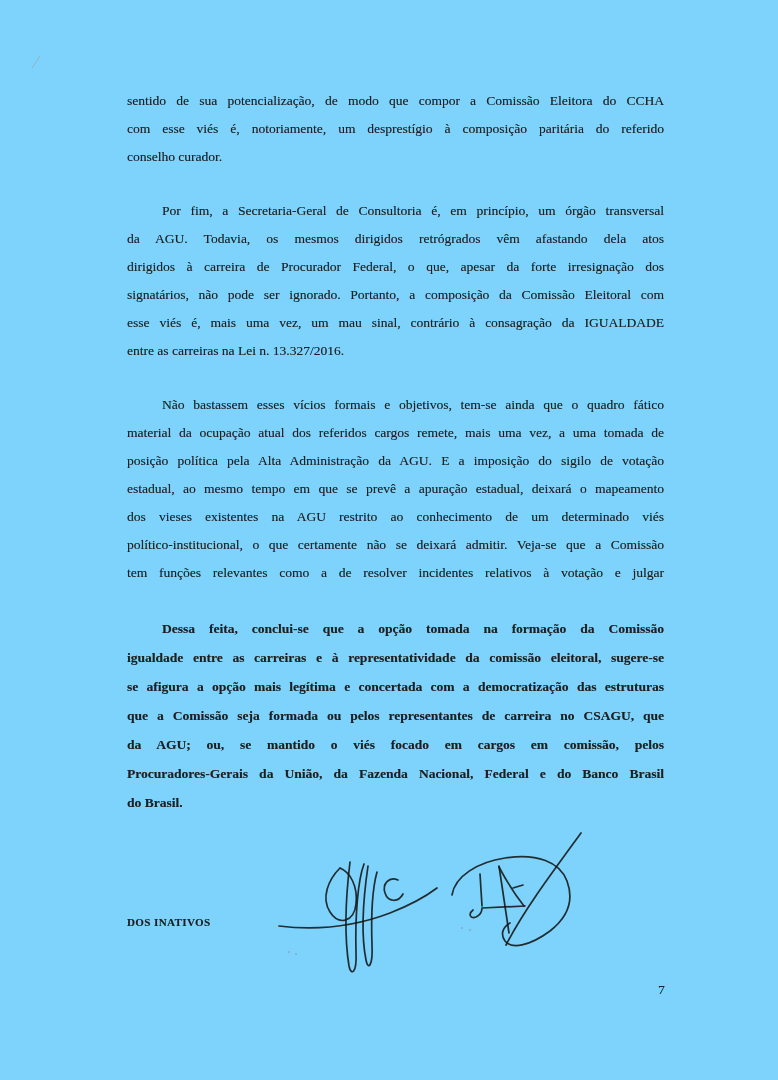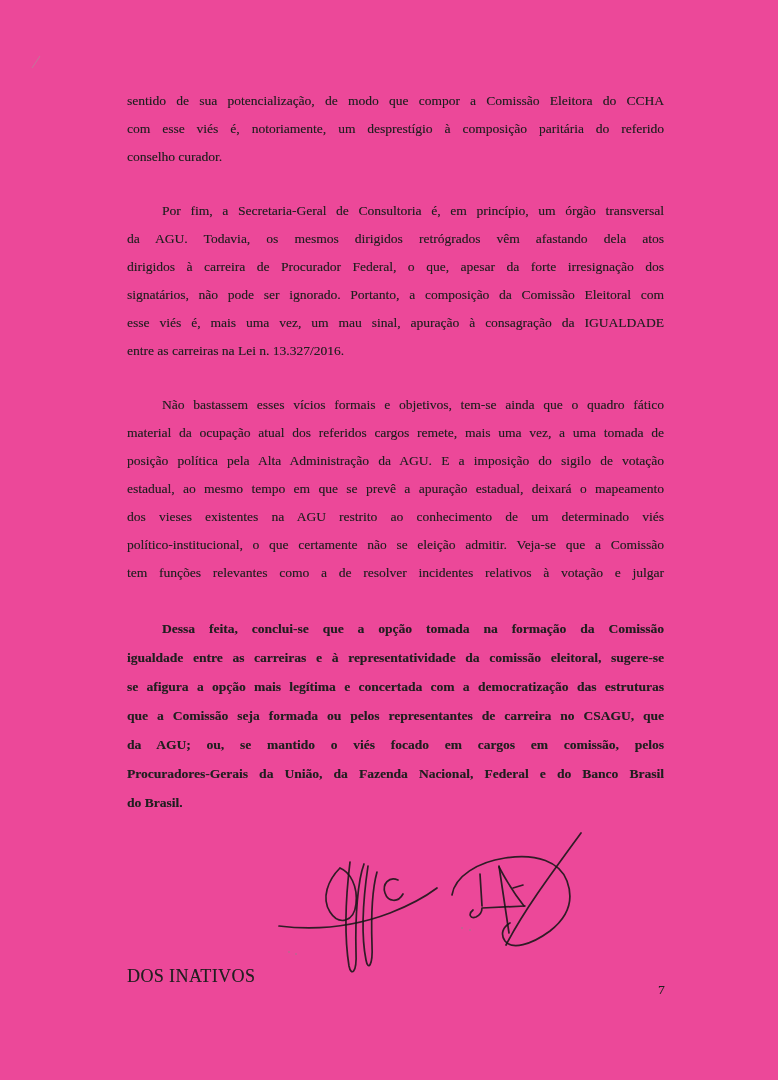--- a/index.html
+++ b/index.html
@@ -4,21 +4,21 @@
 <style>
   html, body {
     margin: 0;
     padding: 0;
     background: #ffffff;
   }
   .page {
     position: relative;
     width: 778px;
     height: 1080px;
-    background: #ec4899;
+    background: #7dd3fc;
     font-family: "Liberation Serif", serif;
     color: #1f1f1f;
     overflow: hidden;
     text-shadow: 0.2px 0.2px 0.35px rgba(25,25,25,0.4);
   }
   .content {
     position: absolute;
     left: 127px;
     top: 87px;
     width: 537px;
@@ -39,23 +39,23 @@
   }
   .ln.ln-last {
     text-align-last: left;
   }
   .ln.indent {
     padding-left: 35px;
   }
   .heading {
     position: absolute;
     left: 127px;
-    top: 966px;
-    font-size: 18px;
-    font-weight: 400;
+    top: 916px;
+    font-size: 11px;
+    font-weight: 700;
     letter-spacing: 0.4px;
   }
   .page-number {
     position: absolute;
     left: 658px;
     top: 982px;
     font-size: 13.5px;
   }
   .sig-layer {
     position: absolute;
@@ -90,30 +90,30 @@
       <div class="para">
         <div class="ln">sentido de sua potencialização, de modo que compor a Comissão Eleitora do CCHA</div>
         <div class="ln">com esse viés é, notoriamente, um desprestígio à composição paritária do referido</div>
         <div class="ln ln-last">conselho curador.</div>
       </div>
       <div class="para">
         <div class="ln indent">Por fim, a Secretaria-Geral de Consultoria é, em princípio, um órgão transversal</div>
         <div class="ln">da AGU. Todavia, os mesmos dirigidos retrógrados vêm afastando dela atos</div>
         <div class="ln">dirigidos à carreira de Procurador Federal, o que, apesar da forte irresignação dos</div>
         <div class="ln">signatários, não pode ser ignorado. Portanto, a composição da Comissão Eleitoral com</div>
-        <div class="ln">esse viés é, mais uma vez, um mau sinal, apuração à consagração da IGUALDADE</div>
+        <div class="ln">esse viés é, mais uma vez, um mau sinal, contrário à consagração da IGUALDADE</div>
         <div class="ln ln-last">entre as carreiras na Lei n. 13.327/2016.</div>
       </div>
       <div class="para">
         <div class="ln indent">Não bastassem esses vícios formais e objetivos, tem-se ainda que o quadro fático</div>
         <div class="ln">material da ocupação atual dos referidos cargos remete, mais uma vez, a uma tomada de</div>
         <div class="ln">posição política pela Alta Administração da AGU. E a imposição do sigilo de votação</div>
         <div class="ln">estadual, ao mesmo tempo em que se prevê a apuração estadual, deixará o mapeamento</div>
         <div class="ln">dos vieses existentes na AGU restrito ao conhecimento de um determinado viés</div>
-        <div class="ln">político-institucional, o que certamente não se eleição admitir. Veja-se que a Comissão</div>
+        <div class="ln">político-institucional, o que certamente não se deixará admitir. Veja-se que a Comissão</div>
         <div class="ln">tem funções relevantes como a de resolver incidentes relativos à votação e julgar</div>
       </div>
       <div class="para bold">
         <div class="ln indent">Dessa feita, conclui-se que a opção tomada na formação da Comissão</div>
         <div class="ln">igualdade entre as carreiras e à representatividade da comissão eleitoral, sugere-se</div>
         <div class="ln">se afigura a opção mais legítima e concertada com a democratização das estruturas</div>
         <div class="ln">que a Comissão seja formada ou pelos representantes de carreira no CSAGU, que</div>
         <div class="ln">da AGU; ou, se mantido o viés focado em cargos em comissão, pelos</div>
         <div class="ln">Procuradores-Gerais da União, da Fazenda Nacional, Federal e do Banco Brasil</div>
         <div class="ln ln-last">do Brasil.</div>

